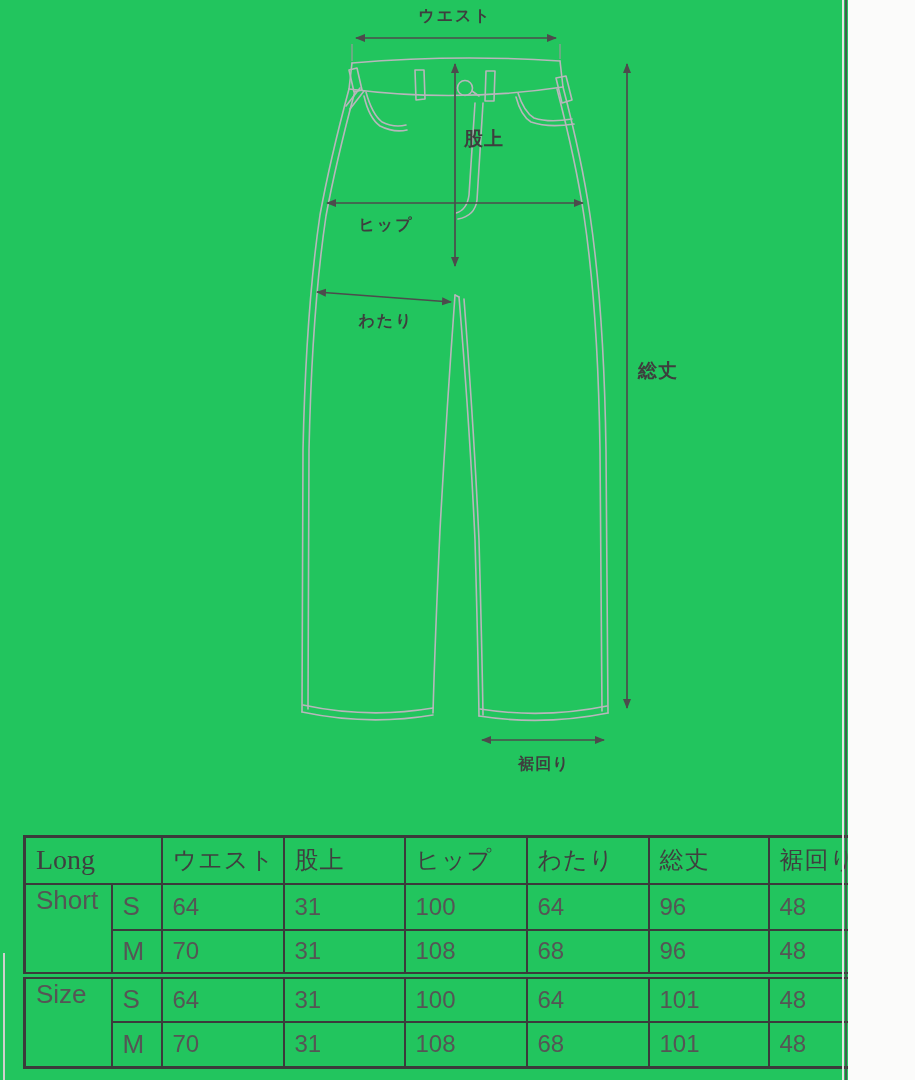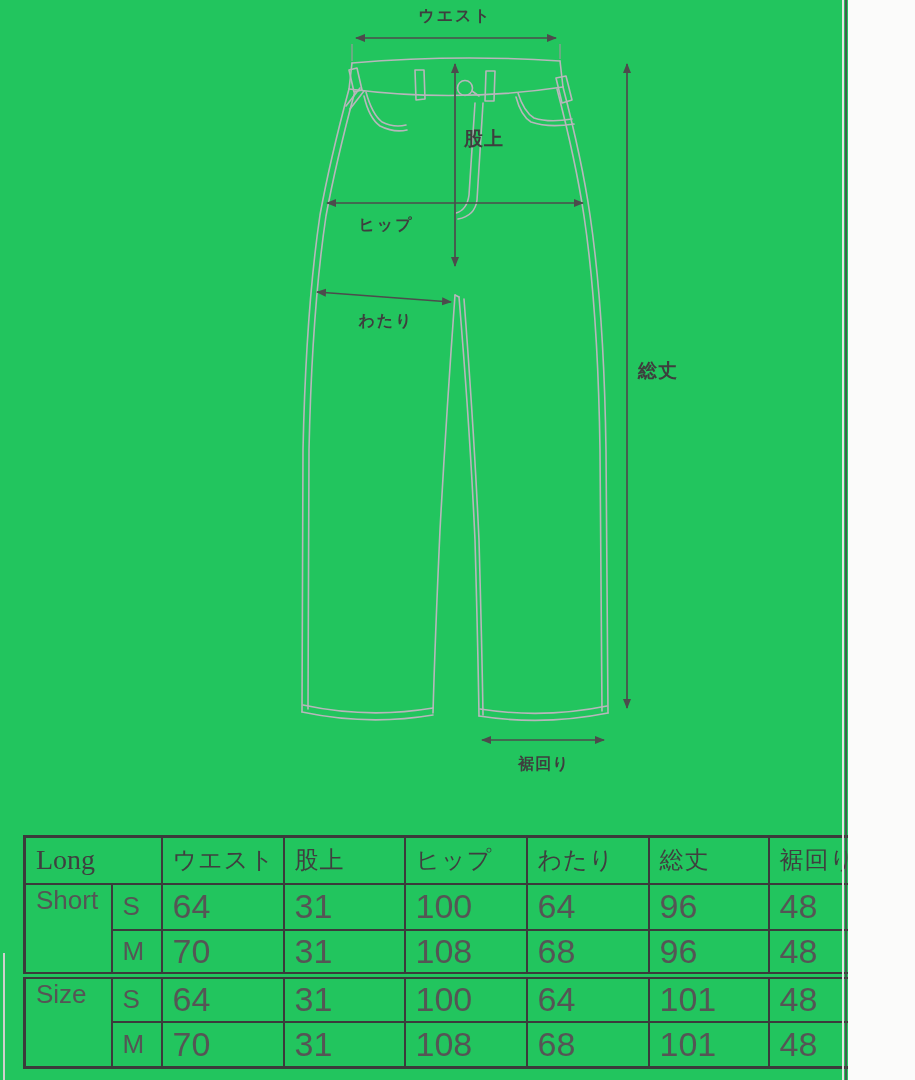--- a/index.html
+++ b/index.html
@@ -38,21 +38,21 @@
     padding:0 0 0 10px;
     white-space:nowrap;overflow:hidden;
   }
   .size-table thead tr{height:47px;}
   .size-table tbody tr{height:46px;}
   .size-table tbody.sec-long tr{height:46px;}
   .c-size{font-family:"Liberation Serif", serif;font-size:28px;color:#3f3f3f;}
   .c-ja{font-family:"Liberation Serif", serif;font-size:24px;color:#3f3f3f;letter-spacing:1px;}
   .c-group{font-size:26px;vertical-align:top;padding-top:8px;color:#555;}
   .c-sz{font-size:26px;color:#555;padding-left:12px;}
-  .c-num{font-size:34px;color:#555;margin-left:16px;}
+  .c-num{font-size:24px;color:#555;margin-left:16px;}
   tbody.sec-long tr.double-top th,
   tbody.sec-long tr.double-top td{border-top:7px double #3b3b3b;}
 </style>
 </head>
 <body>
 
 <div class="stage">
 
   <svg class="diagram" width="915" height="820" viewBox="0 0 915 820">
     <defs>

